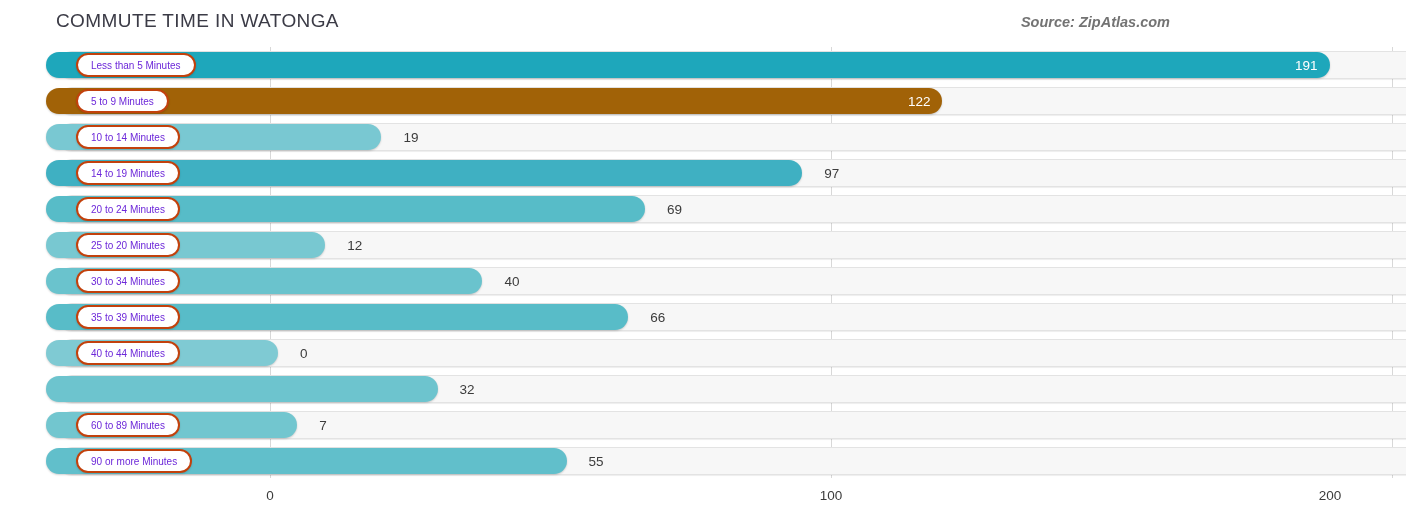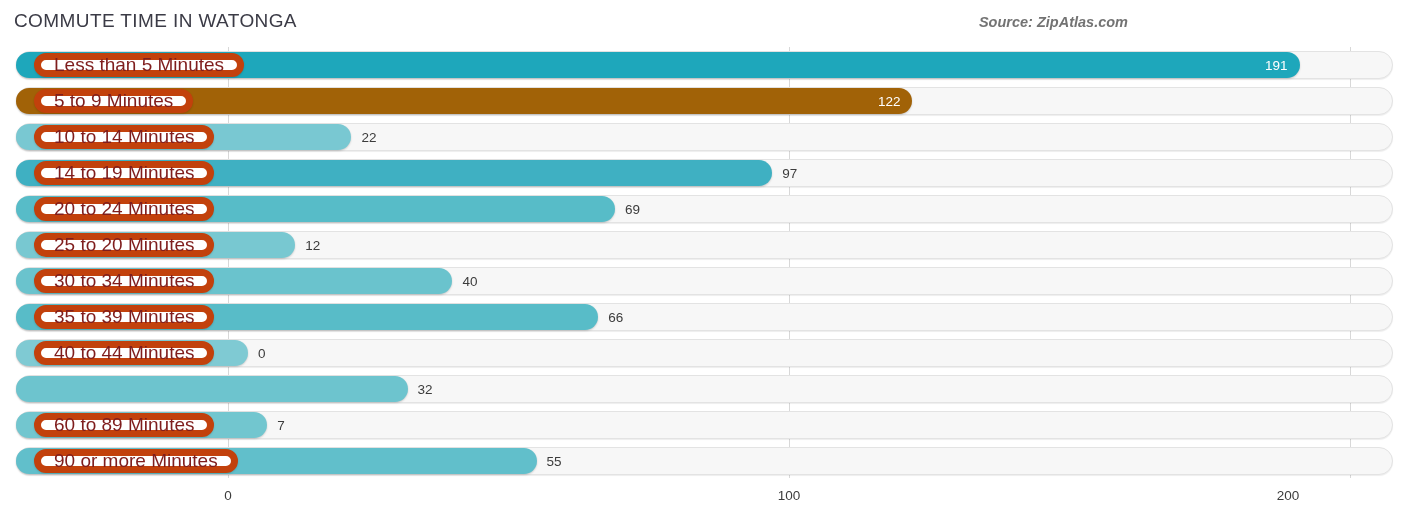--- a/index.html
+++ b/index.html
@@ -3,21 +3,21 @@
 <meta charset="utf-8">
 <style>
   html,body{margin:0;padding:0;}
   body{
     width:1406px;height:523px;
     background:#ffffff;
     font-family:"Liberation Sans", sans-serif;
     color:#3c3c3c;
     overflow:hidden;
   }
-  .chart-root{position:relative;width:1140px;height:523px;}
+  .chart-root{position:relative;width:1140px;height:523px;margin-left:42px;}
 
   
   .chart-title{
     position:absolute;left:14px;top:10px;
     font-size:19px;letter-spacing:.4px;
     color:#3b3b46;font-weight:400;white-space:nowrap;
   }
   .source-note{
     position:absolute;right:12px;top:14px;
     font-size:14.5px;font-style:italic;font-weight:bold;
@@ -43,21 +43,21 @@
   .track{
     position:absolute;left:16px;top:4px;
     height:28px;width:1377px;
     background:#f7f7f7;
     border:1px solid #e3e3e3;
     border-radius:14px;
     box-sizing:border-box;
     box-shadow:0 1px 1px rgba(0,0,0,.07);
   }
   .bar{
-    position:absolute;left:16px;top:5px;
+    position:absolute;left:4px;top:5px;
     height:26px;
     border-radius:13px;
     box-shadow:0 1px 2px rgba(0,0,0,.18);
   }
   .bar-inner-value{
     position:absolute;right:12px;top:50%;
     transform:translateY(-50%);
     font-size:13.5px;color:#ffffff;
     white-space:nowrap;
   }
@@ -66,23 +66,23 @@
     transform:translateY(-50%);
     font-size:13.5px;color:#3c3c3c;
     white-space:nowrap;
   }
   .cat-pill{
     position:absolute;left:34px;top:6px;
     height:24px;
     display:flex;align-items:center;
     padding:0 13px;
     background:#ffffff;
-    border:7px solid #c2410c;
+    border:2px solid #c2410c;
     border-radius:12px;
-    font-size:19px;color:#7f1d1d;
+    font-size:10px;color:#6d28d9;
     white-space:nowrap;
     box-shadow:0 1px 2px rgba(0,0,0,.14);
     box-sizing:border-box;
   }
 
   
   .axis{
     position:absolute;left:0;top:484px;
     width:1406px;height:30px;
   }
@@ -118,21 +118,21 @@
         <div class="row">
           <div class="track"></div>
           <div class="bar" style="width: 896.42px; background: #a16207;">
             <span class="bar-inner-value">122</span>
           </div>
           <div class="cat-pill">5 to 9 Minutes</div>
         </div>
         <div class="row">
           <div class="track"></div>
           <div class="bar" style="width: 335.42px; background: rgb(121, 200, 210);"></div>
-          <span class="outer-value" style="left: 361.42px;">22</span>
+          <span class="outer-value" style="left: 361.42px;">19</span>
           <div class="cat-pill">10 to 14 Minutes</div>
         </div>
         <div class="row">
           <div class="track"></div>
           <div class="bar" style="width: 756.17px; background: rgb(63, 176, 194);"></div>
           <span class="outer-value" style="left: 782.17px;">97</span>
           <div class="cat-pill">14 to 19 Minutes</div>
         </div>
         <div class="row">
           <div class="track"></div>

